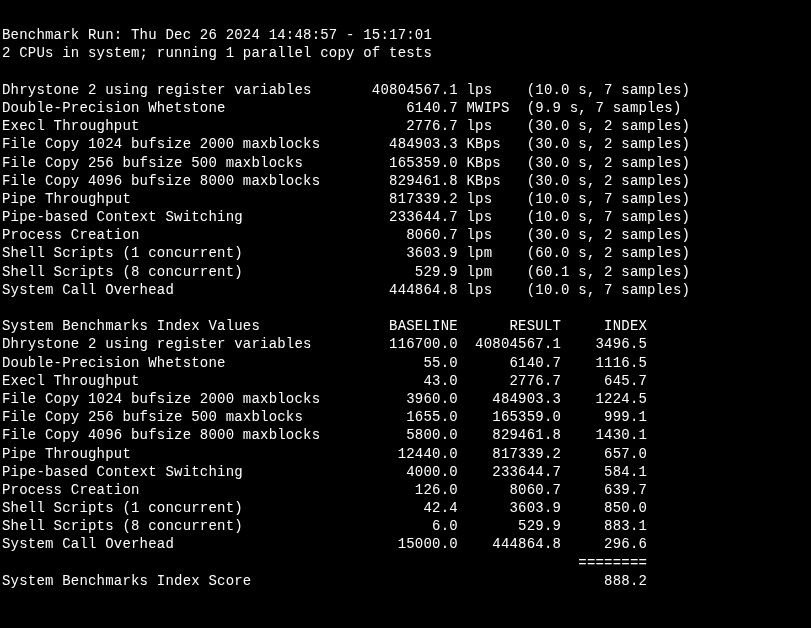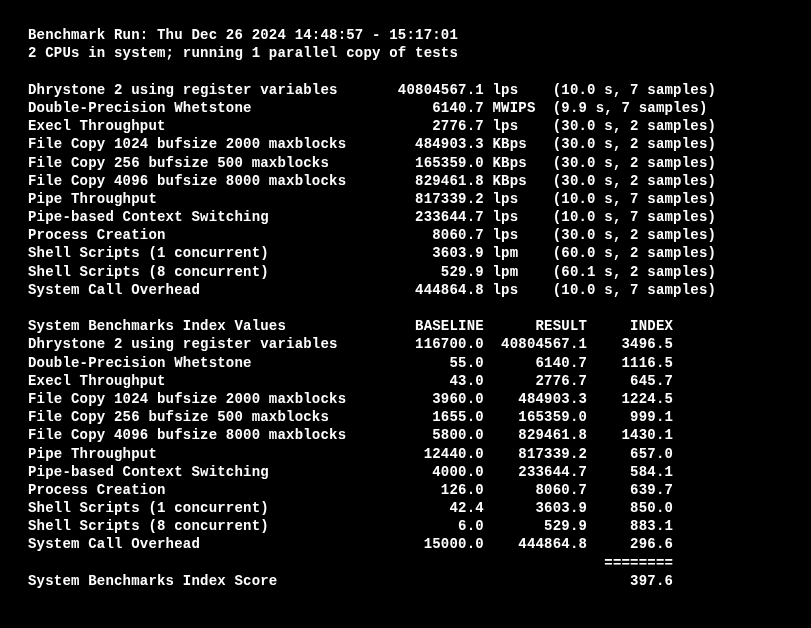--- a/index.html
+++ b/index.html
@@ -6,25 +6,24 @@
     margin: 0;
     padding: 0;
     background: #000000;
     color: #ffffff;
     font-family: "Consolas", "Menlo", "Courier New", monospace;
     font-size: 14px;
     line-height: 1.3;
     letter-spacing: 0.2px;
   }
   .terminal {
-    padding: 8px 10px 14px 28px;
+    padding: 8px 10px 14px 2px;
     white-space: pre;
     width: 737px;
     box-sizing: border-box;
-    font-weight: bold;
   }
 </style>
 </head>
 <body>
 
 <div class="terminal">
 <span>Benchmark Run: Thu Dec 26 2024 14:48:57 - 15:17:01</span>
 <span>2 CPUs in system; running 1 parallel copy of tests</span>
 
 <span id="results-block">Dhrystone 2 using register variables       40804567.1 lps    (10.0 s, 7 samples)
@@ -47,14 +46,14 @@
 File Copy 1024 bufsize 2000 maxblocks          3960.0    484903.3    1224.5
 File Copy 256 bufsize 500 maxblocks            1655.0    165359.0     999.1
 File Copy 4096 bufsize 8000 maxblocks          5800.0    829461.8    1430.1
 Pipe Throughput                               12440.0    817339.2     657.0
 Pipe-based Context Switching                   4000.0    233644.7     584.1
 Process Creation                                126.0      8060.7     639.7
 Shell Scripts (1 concurrent)                     42.4      3603.9     850.0
 Shell Scripts (8 concurrent)                      6.0       529.9     883.1
 System Call Overhead                          15000.0    444864.8     296.6</span>
 <span>                                                                   ========</span>
-<span id="score-line">System Benchmarks Index Score                                         397.6</span>
+<span id="score-line">System Benchmarks Index Score                                         888.2</span>
 </div>
 
 </body></html>

